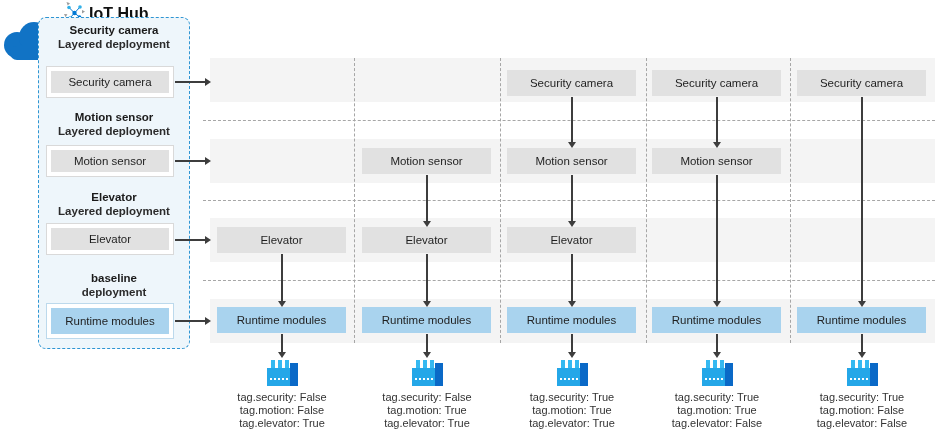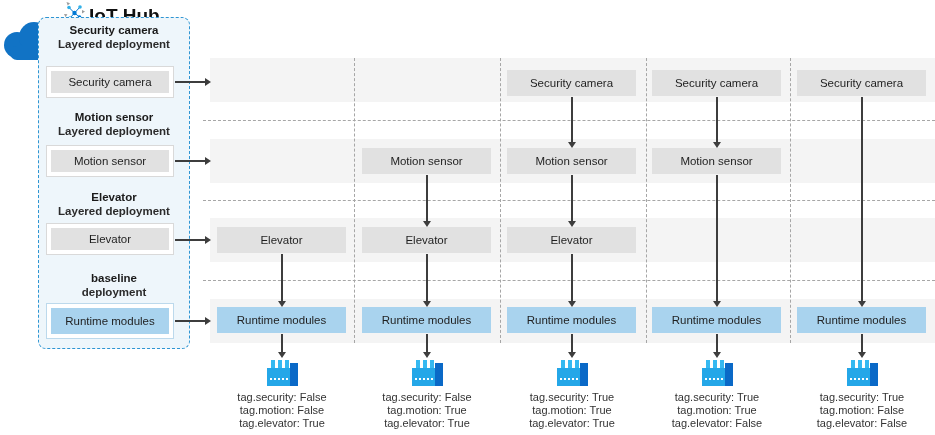--- a/index.html
+++ b/index.html
@@ -2,21 +2,21 @@
 <html><head>
 <meta charset="utf-8">
 <style>
   html,body{margin:0;padding:0;background:#ffffff;}
   #canvas{
     position:relative;width:935px;height:435px;overflow:hidden;
     font-family:"Liberation Sans", sans-serif;color:#1f1f1f;background:#ffffff;
   }
   .abs{position:absolute;}
   
-  .hub-label{font-size:19px;font-weight:bold;color:#111;}
+  .hub-label{font-size:16px;font-weight:bold;color:#111;}
   
   .sidebar{
     left:38px;top:17px;width:152px;height:332px;
     border:1.6px dashed #2e95d3;border-radius:8px;background:#eef6fb;box-sizing:border-box;
   }
   .sb-text{left:38px;width:152px;text-align:center;font-size:11.5px;line-height:14px;color:#2b2b2b;font-weight:bold;}
   .sb-title{font-weight:bold;color:#1a1a1a;}
   .sb-box{
     left:46px;width:128px;height:32px;box-sizing:border-box;
     background:#ffffff;border:1px solid #d9d9d9;padding:4px;

